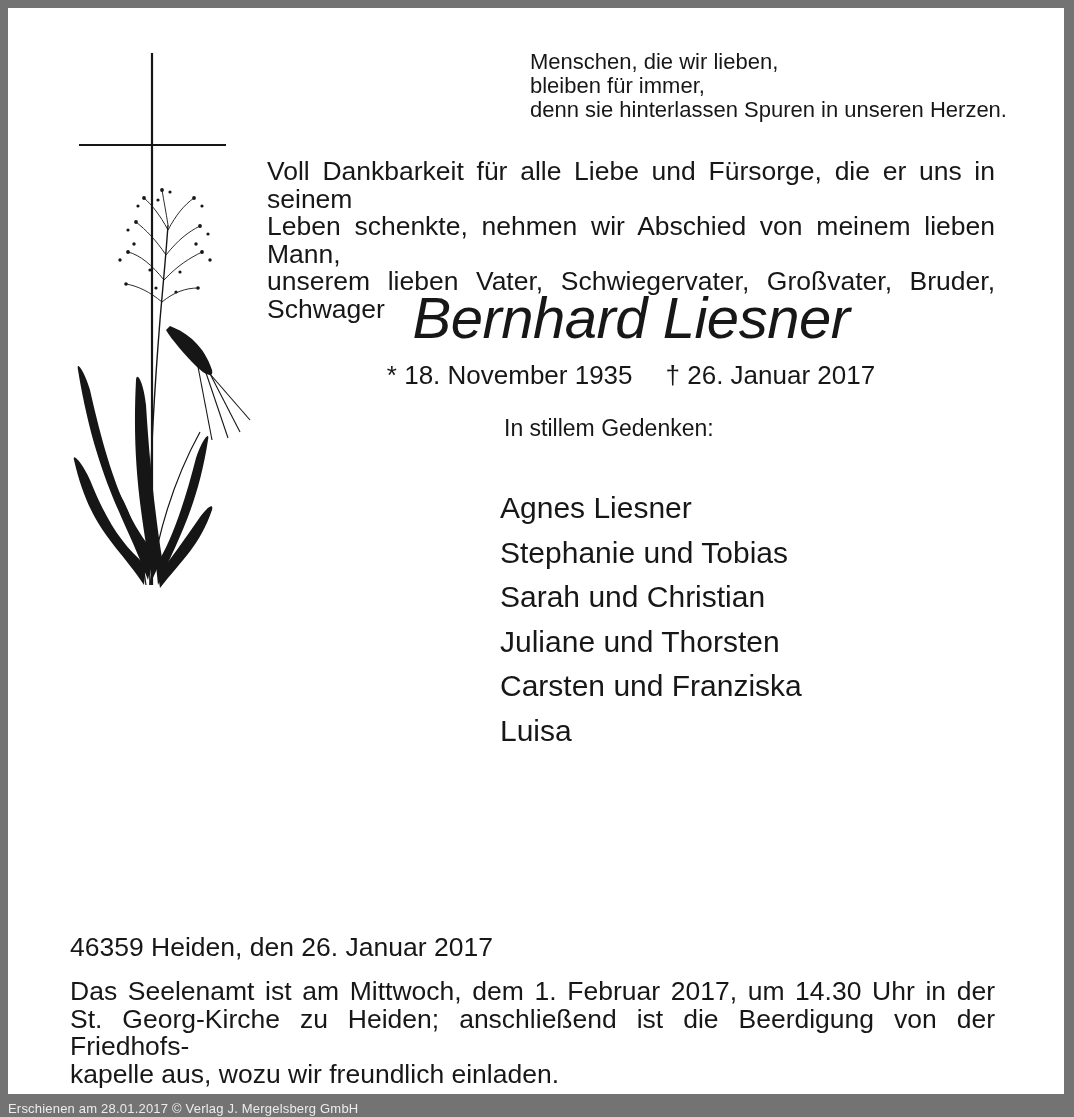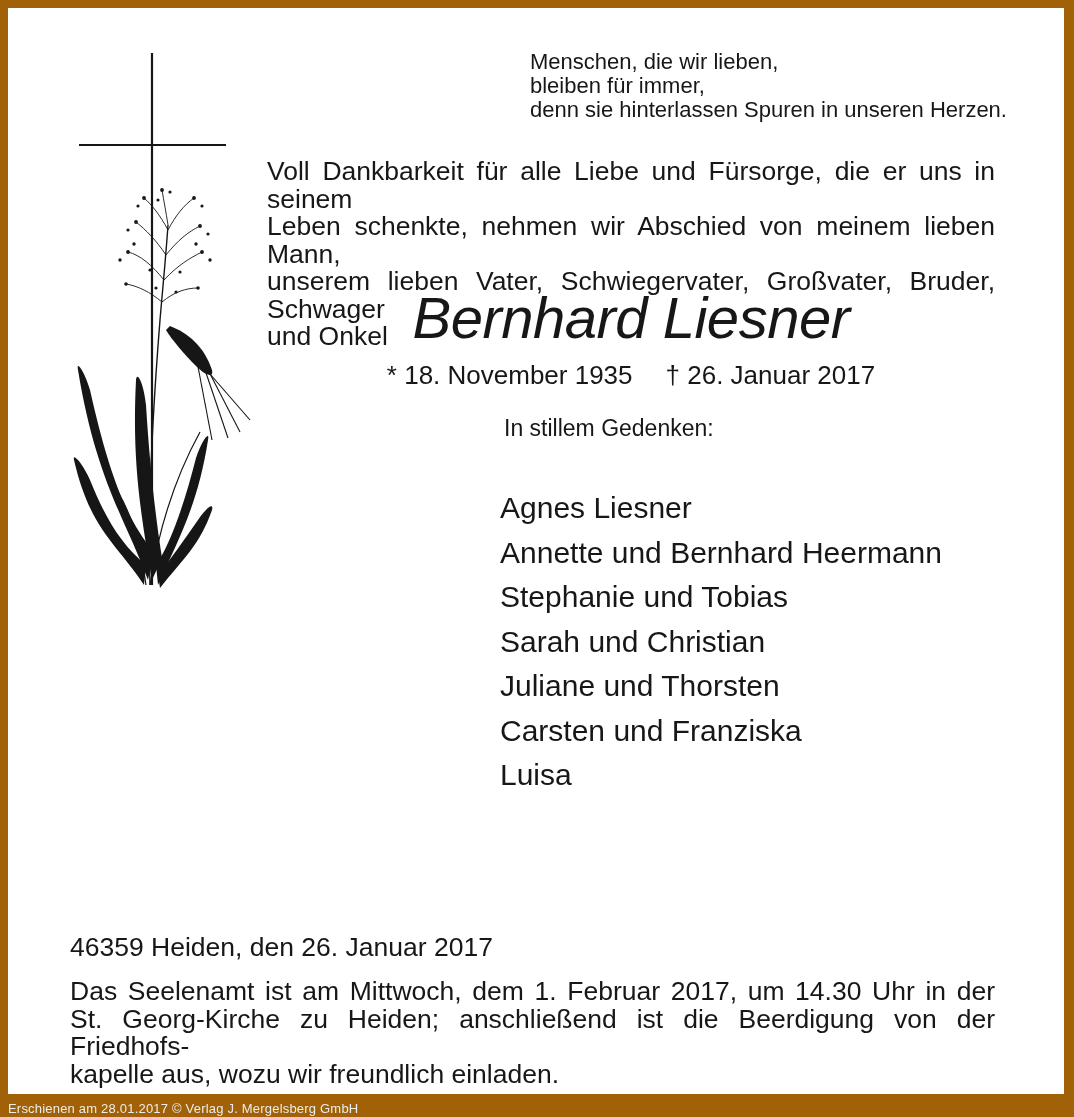--- a/index.html
+++ b/index.html
@@ -1,20 +1,20 @@
 <!DOCTYPE html>
 <html><head>
 <meta charset="utf-8">
 <style>
   html, body { margin: 0; padding: 0; background: #ffffff; }
   .page {
     position: relative;
     width: 1074px;
     height: 1117px;
-    background: #a16207;
+    background: #737373;
     overflow: hidden;
     font-family: "Liberation Sans", "DejaVu Sans", sans-serif;
     color: #171717;
   }
   .sheet {
     position: absolute;
     left: 8px; top: 8px; right: 10px; bottom: 23px;
     background: #ffffff;
   }
   .illustration {
@@ -163,35 +163,33 @@
       <div class="verse-line">bleiben für immer,</div>
       <div class="verse-line">denn sie hinterlassen Spuren in unseren Herzen.</div>
     </div>
 
   <div class="intro">
     <div>
         <div class="jline">Voll Dankbarkeit für alle Liebe und Fürsorge, die er uns in seinem</div>
         <div class="jline">Leben schenkte, nehmen wir Abschied von meinem lieben Mann,</div>
         <div class="jline">unserem lieben Vater, Schwiegervater, Großvater, Bruder, Schwager</div>
       </div>
-    <div class="plain-line">und Onkel</div>
   </div>
 
   <h1 class="name">Bernhard Liesner</h1>
 
   <div class="dates">
     <span>* 18. November 1935</span>
     <span>† 26. Januar 2017</span>
   </div>
 
   <div class="gedenken">In stillem Gedenken:</div>
 
   <div class="names">
       <div class="name-line">Agnes Liesner</div>
-      <div class="name-line">Annette und Bernhard Heermann</div>
       <div class="name-line">Stephanie und Tobias</div>
       <div class="name-line">Sarah und Christian</div>
       <div class="name-line">Juliane und Thorsten</div>
       <div class="name-line">Carsten und Franziska</div>
       <div class="name-line">Luisa</div>
     </div>
 
   <div class="placedate">46359 Heiden, den 26. Januar 2017</div>
 
   <div class="service">

